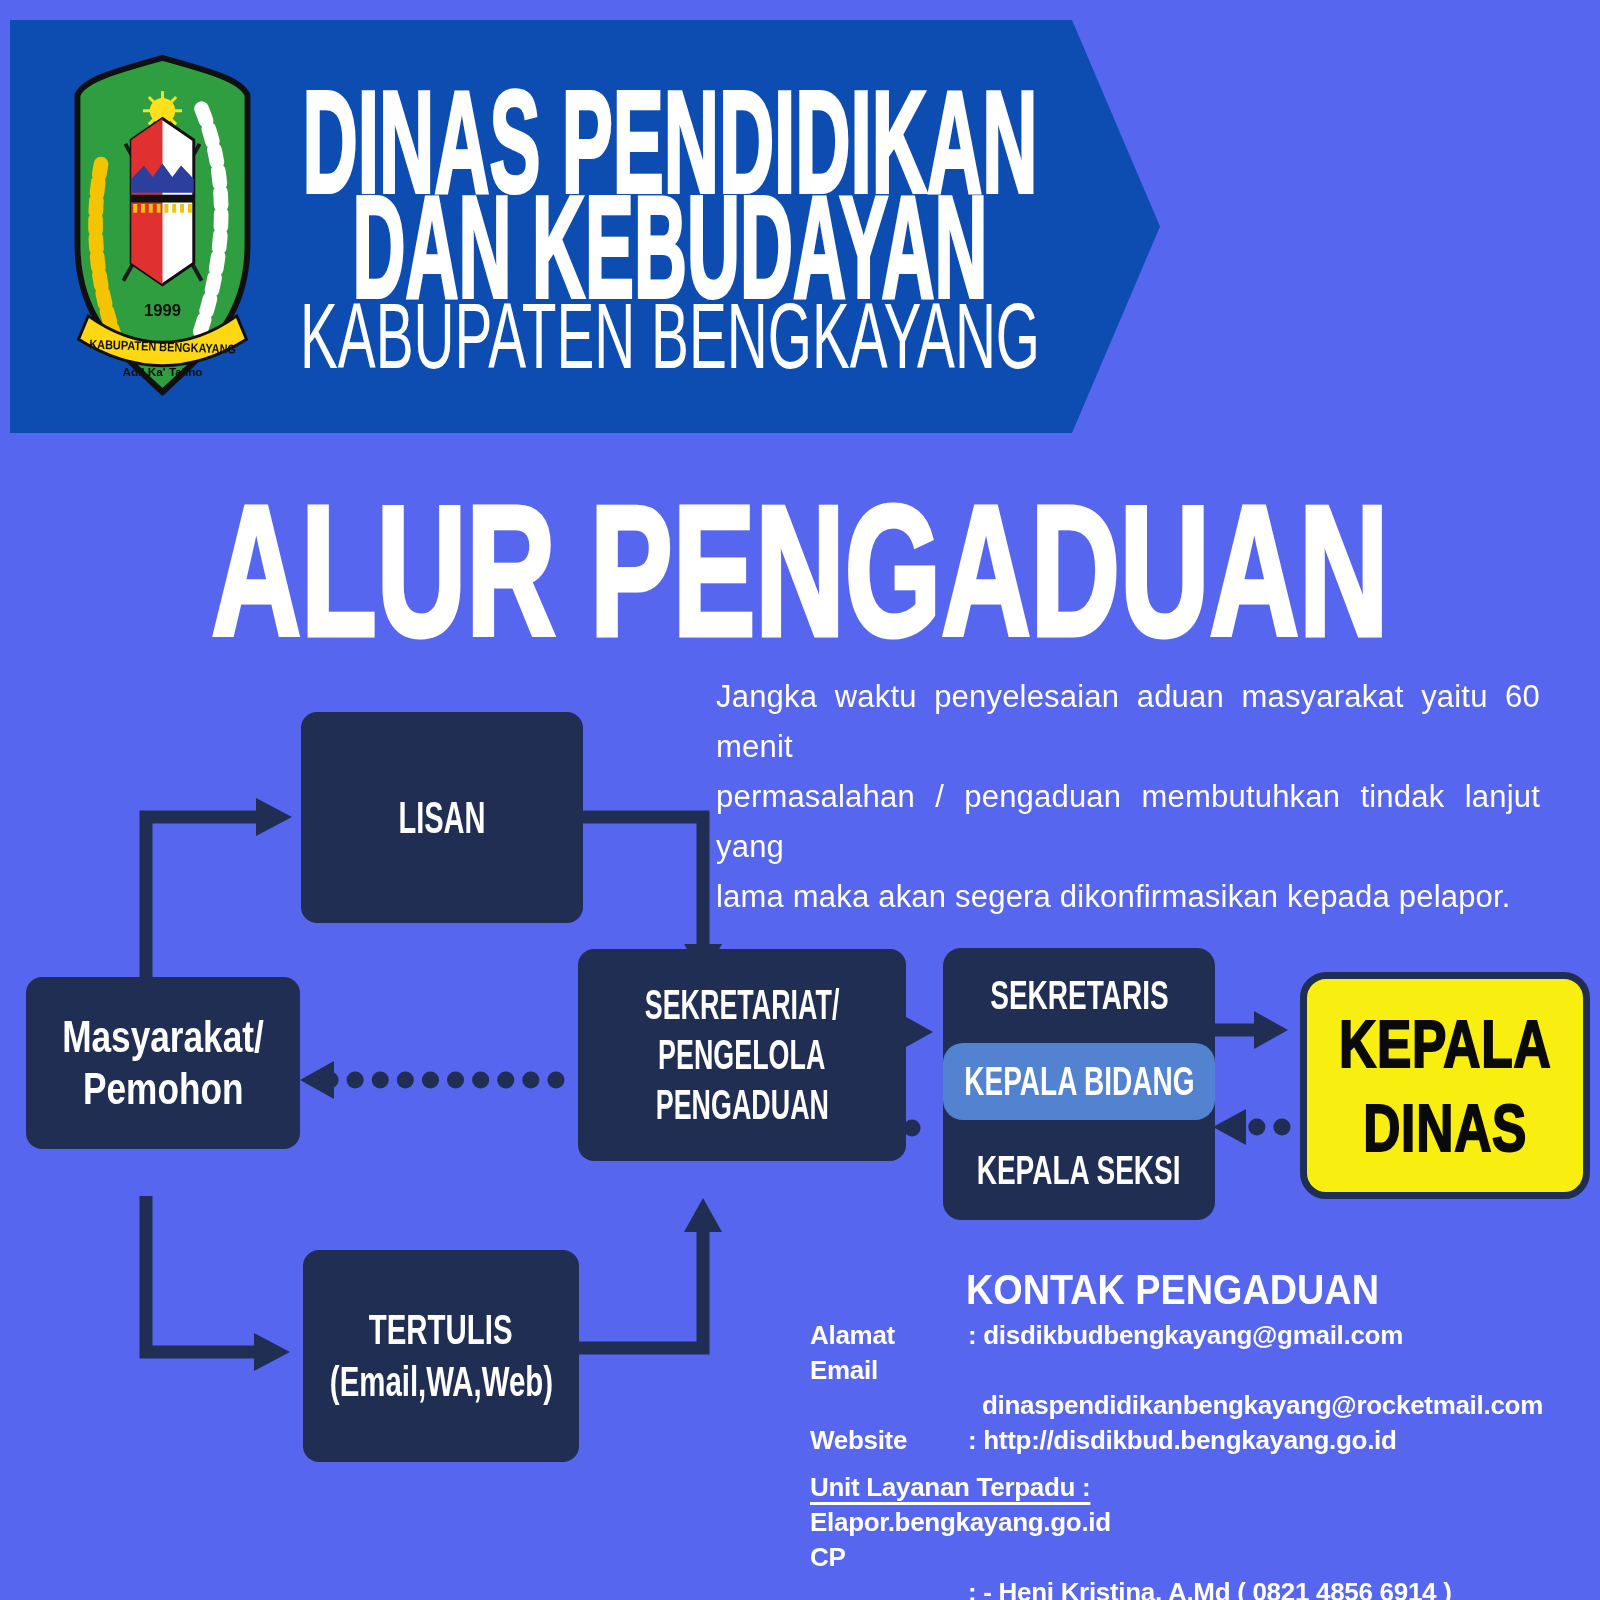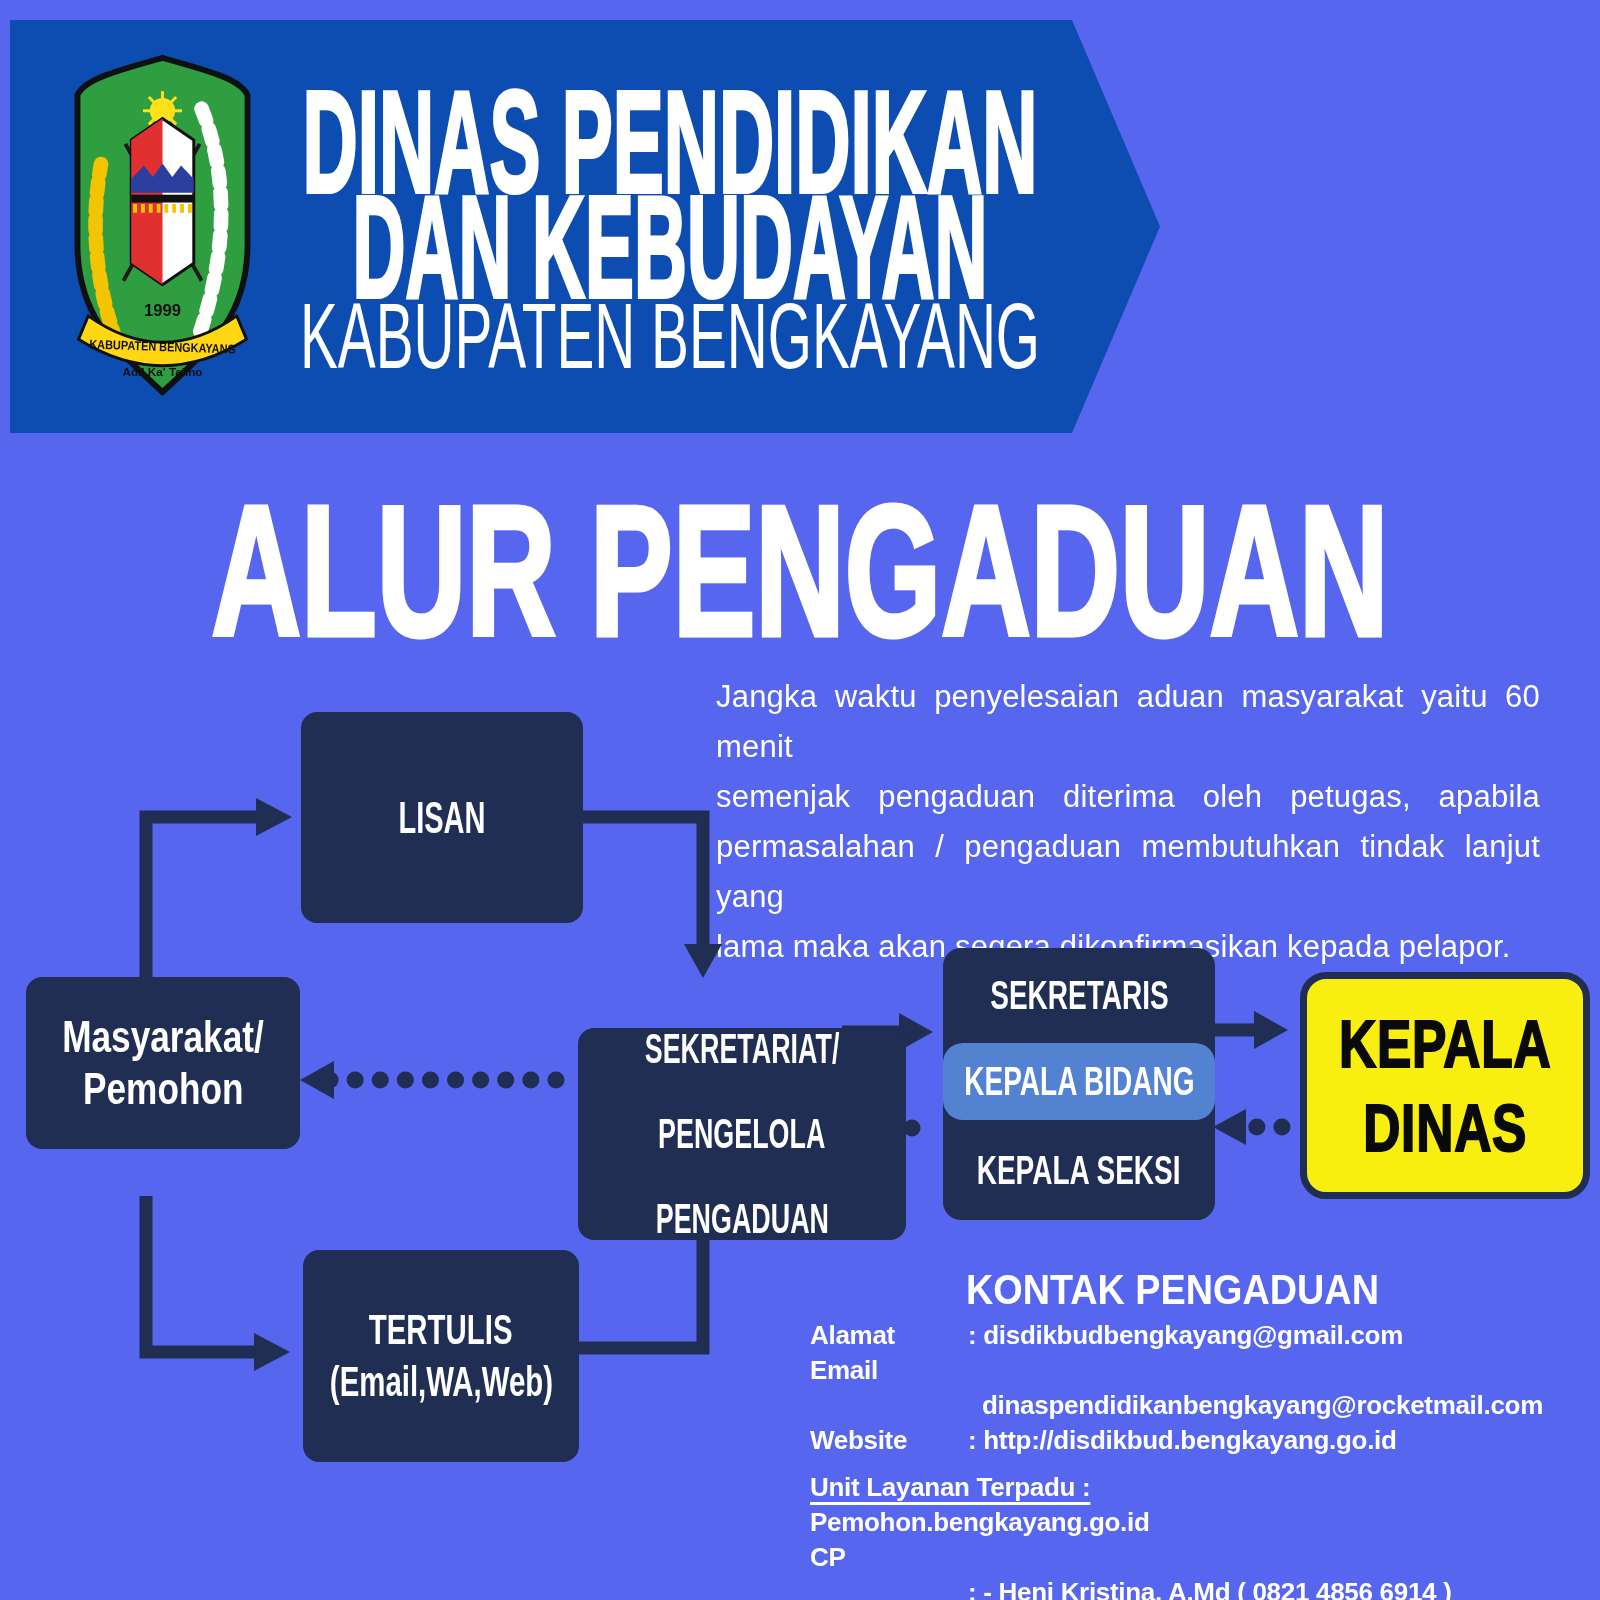--- a/index.html
+++ b/index.html
@@ -35,21 +35,21 @@
   }
   .node .ln{white-space:nowrap;}
   .sqz66{transform:scaleX(.66);transform-origin:center;}
   .sqz80{transform:scaleX(.80);transform-origin:center;}
   .sqz64{transform:scaleX(.64);transform-origin:center;}
   .sqz70{transform:scaleX(.70);transform-origin:center;}
   .sqz78{transform:scaleX(.78);transform-origin:center;}
   .sqz90{transform:scaleX(.90);transform-origin:center;display:inline-block;}
   .node-lisan{left:293px;top:712px;width:282px;height:211px;font-size:44px;}
   .node-masyarakat{left:18px;top:977px;width:274px;height:172px;font-size:44px;line-height:52px;}
-  .node-sekretariat{left:570px;top:1028px;width:328px;height:212px;font-size:42px;line-height:50px;gap:35px;}
+  .node-sekretariat{left:570px;top:949px;width:328px;height:212px;font-size:42px;line-height:50px;}
   .node-tertulis{left:295px;top:1250px;width:276px;height:212px;font-size:42px;line-height:52px;}
   .node-staff{left:935px;top:948px;width:272px;height:272px;font-size:40px;
     justify-content:flex-start;border-radius:18px;text-align:center;}
   .staff-row{width:100%;display:flex;align-items:center;justify-content:center;}
   .staff-row.r1{height:95px;}
   .staff-row.r2{height:77px;background:#5282d0;border-radius:20px;}
   .staff-row.r3{height:100px;}
   .node-kepala{
     left:1292px;top:972px;width:276px;height:213px;
     background:#f8ee10;border:7px solid #1f2e52;border-radius:26px;
@@ -121,21 +121,20 @@
     <text x="670" y="297" text-anchor="middle" font-size="145" font-weight="bold" fill="#ffffff" stroke="#ffffff" stroke-width="4" paint-order="stroke" textLength="635" lengthAdjust="spacingAndGlyphs">DAN KEBUDAYAN</text>
     <text x="670" y="368" text-anchor="middle" font-size="92" font-weight="400" fill="#ffffff" textLength="740" lengthAdjust="spacingAndGlyphs">KABUPATEN BENGKAYANG</text>
   </svg>
 
   <svg class="alur-title">
     <text x="800" y="195" text-anchor="middle" font-size="185" font-weight="bold" fill="#ffffff" stroke="#ffffff" stroke-width="5" paint-order="stroke" textLength="1177" lengthAdjust="spacingAndGlyphs">ALUR PENGADUAN</text>
   </svg>
 
   <div class="intro">
     <div class="jline">Jangka waktu penyelesaian aduan masyarakat yaitu 60 menit</div>
-    <div class="jline">semenjak pengaduan diterima oleh petugas, apabila</div>
     <div class="jline">permasalahan / pengaduan membutuhkan tindak lanjut yang</div>
     <div class="lline">lama maka akan segera dikonfirmasikan kepada pelapor.</div>
   </div>
 
   <svg class="arrows">
     <g fill="none" stroke="#1f2e52" stroke-width="13">
       <path d="M146,982 L146,817 L268,817"></path>
       <path d="M575,817 L703,817 L703,952"></path>
       <path d="M842,1032 L908,1032"></path>
       <path d="M1207,1030 L1262,1030"></path>
@@ -206,21 +205,21 @@
       <span class="lbl">Alamat Email</span>
       <span>: disdikbudbengkayang@gmail.com</span>
     </div>
     <div class="indent">dinaspendidikanbengkayang@rocketmail.com</div>
     <div class="row">
       <span class="lbl">Website</span>
       <span>: http://disdikbud.bengkayang.go.id</span>
     </div>
     <div class="gap"></div>
     <div class="underline">Unit Layanan Terpadu :</div>
-    <div>Pemohon.bengkayang.go.id</div>
+    <div>Elapor.bengkayang.go.id</div>
     <div class="row">
       <span class="lbl">CP</span>
     </div>
     <div class="row">
       <span class="lbl"></span>
       <span>: - Heni Kristina, A.Md ( 0821 4856 6914 )</span>
     </div>
   </div>
 
 </div>

